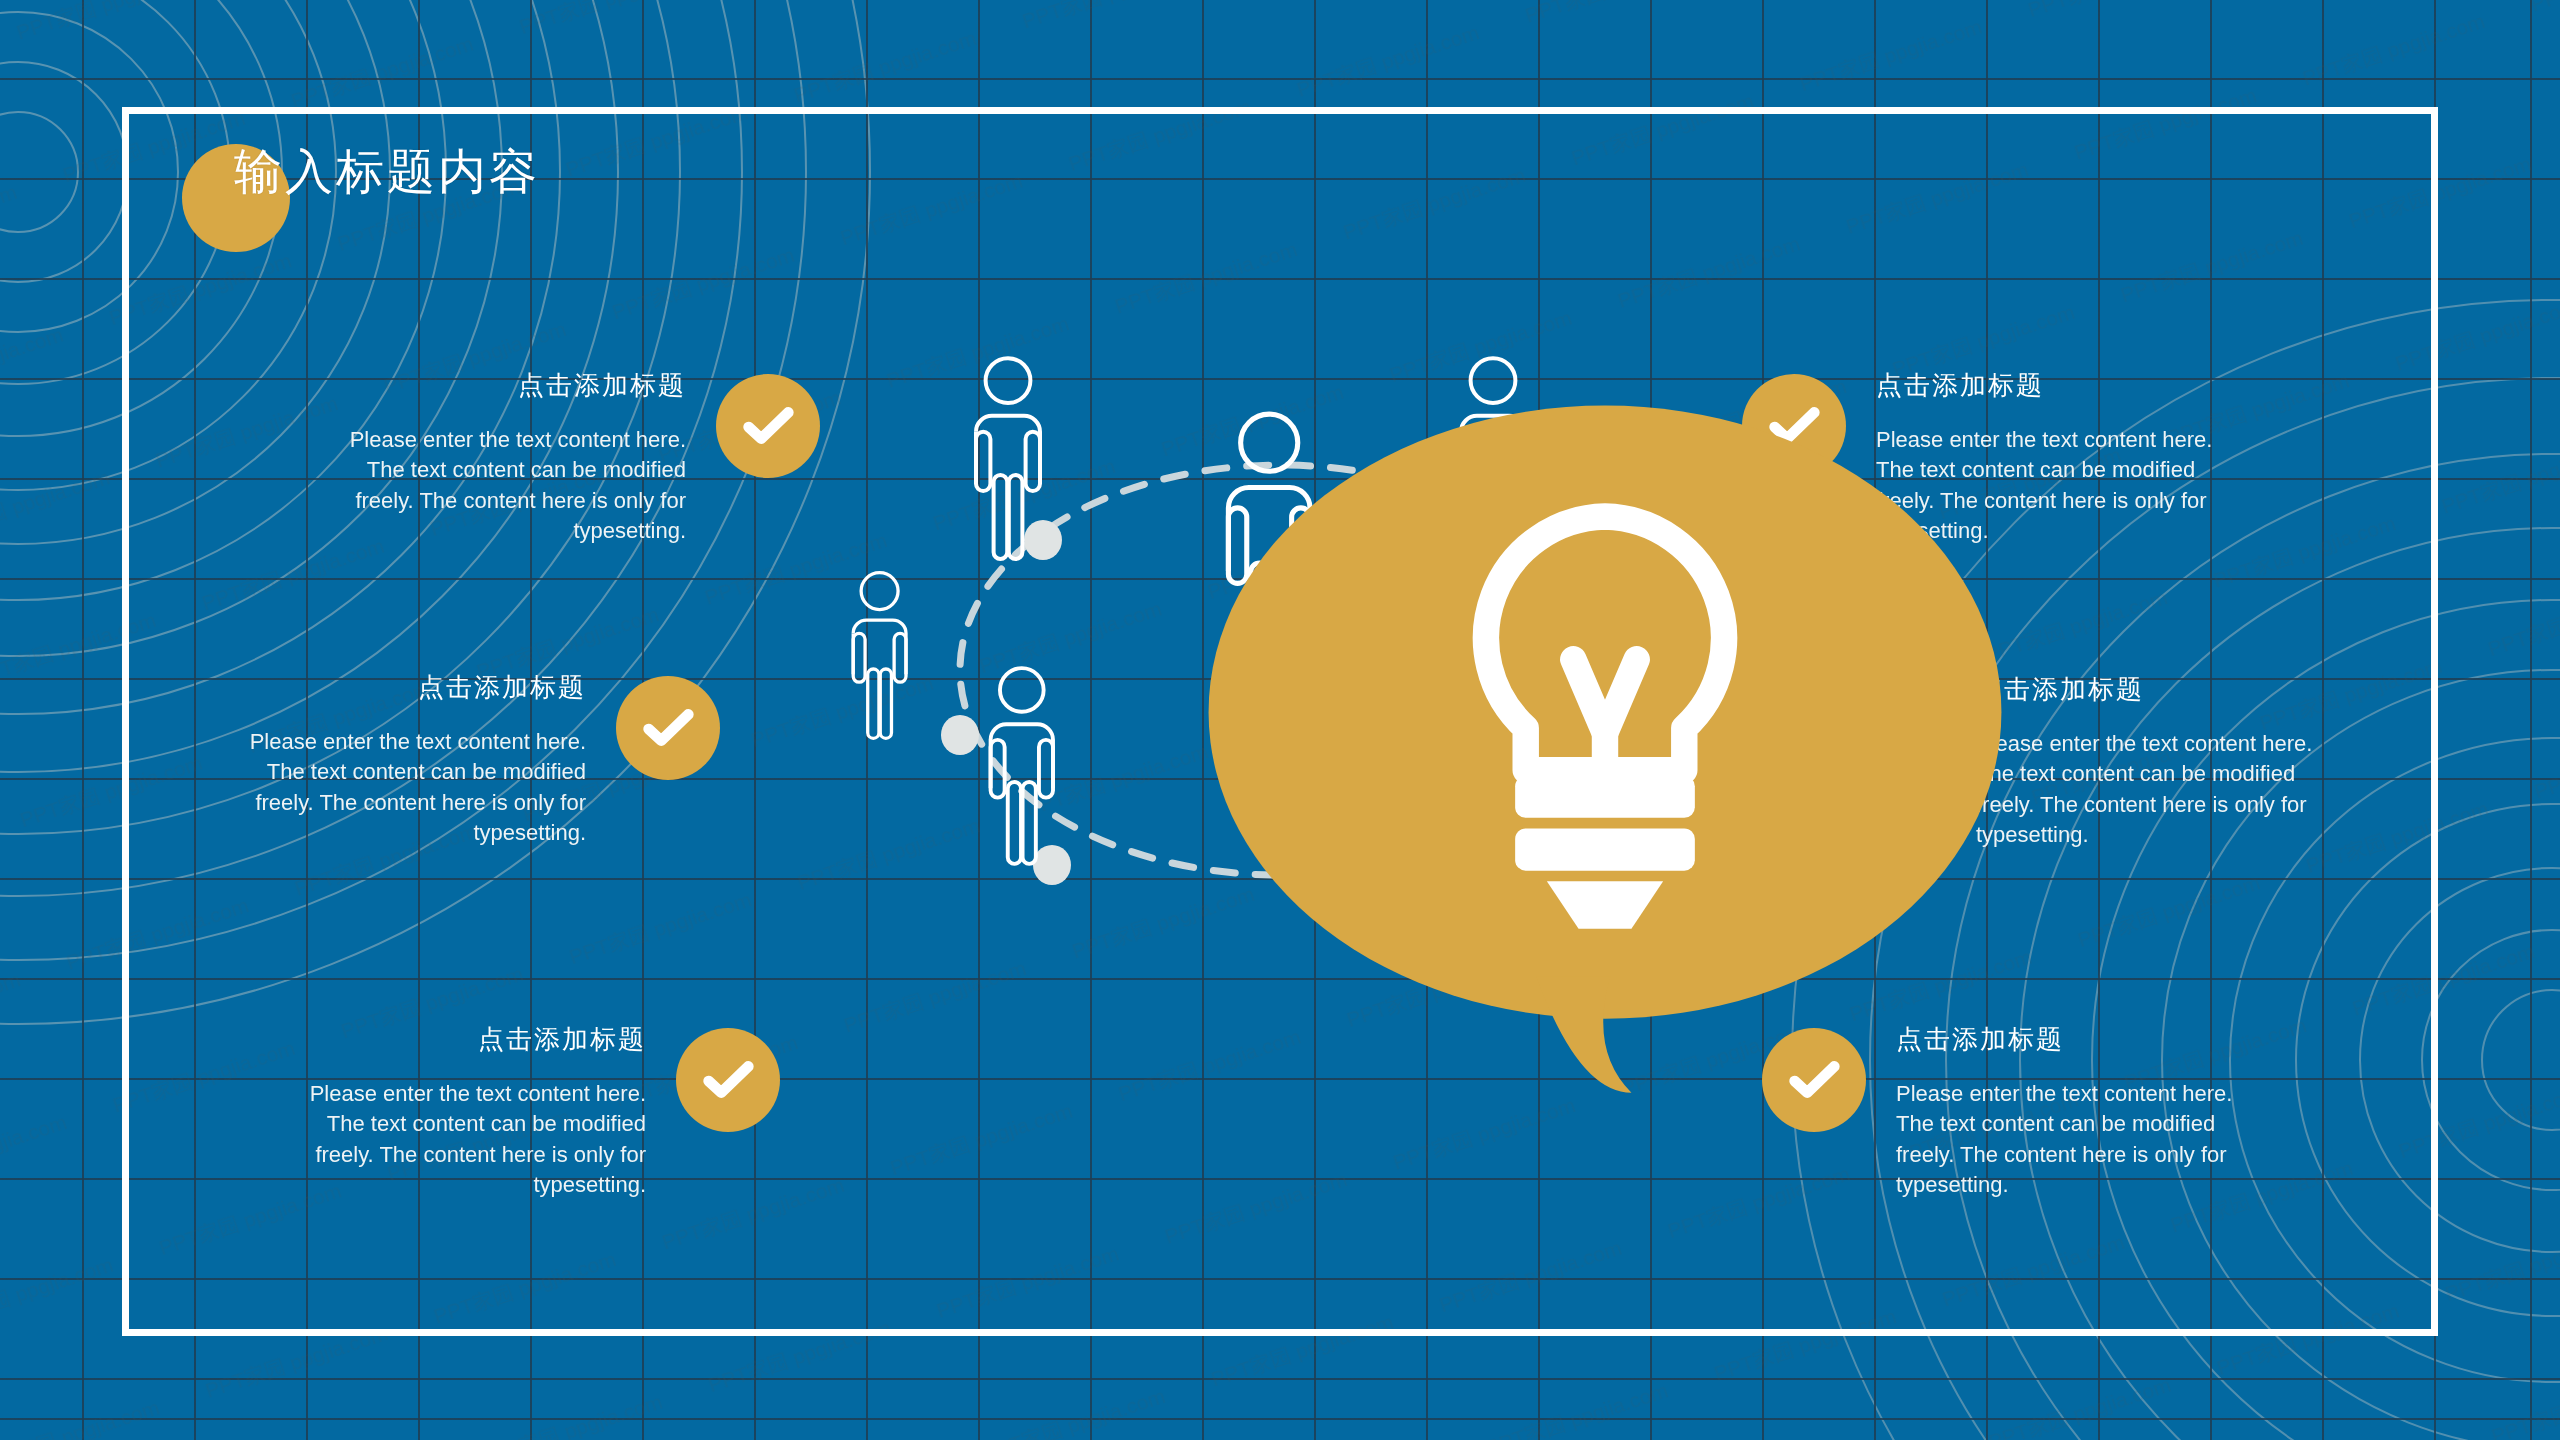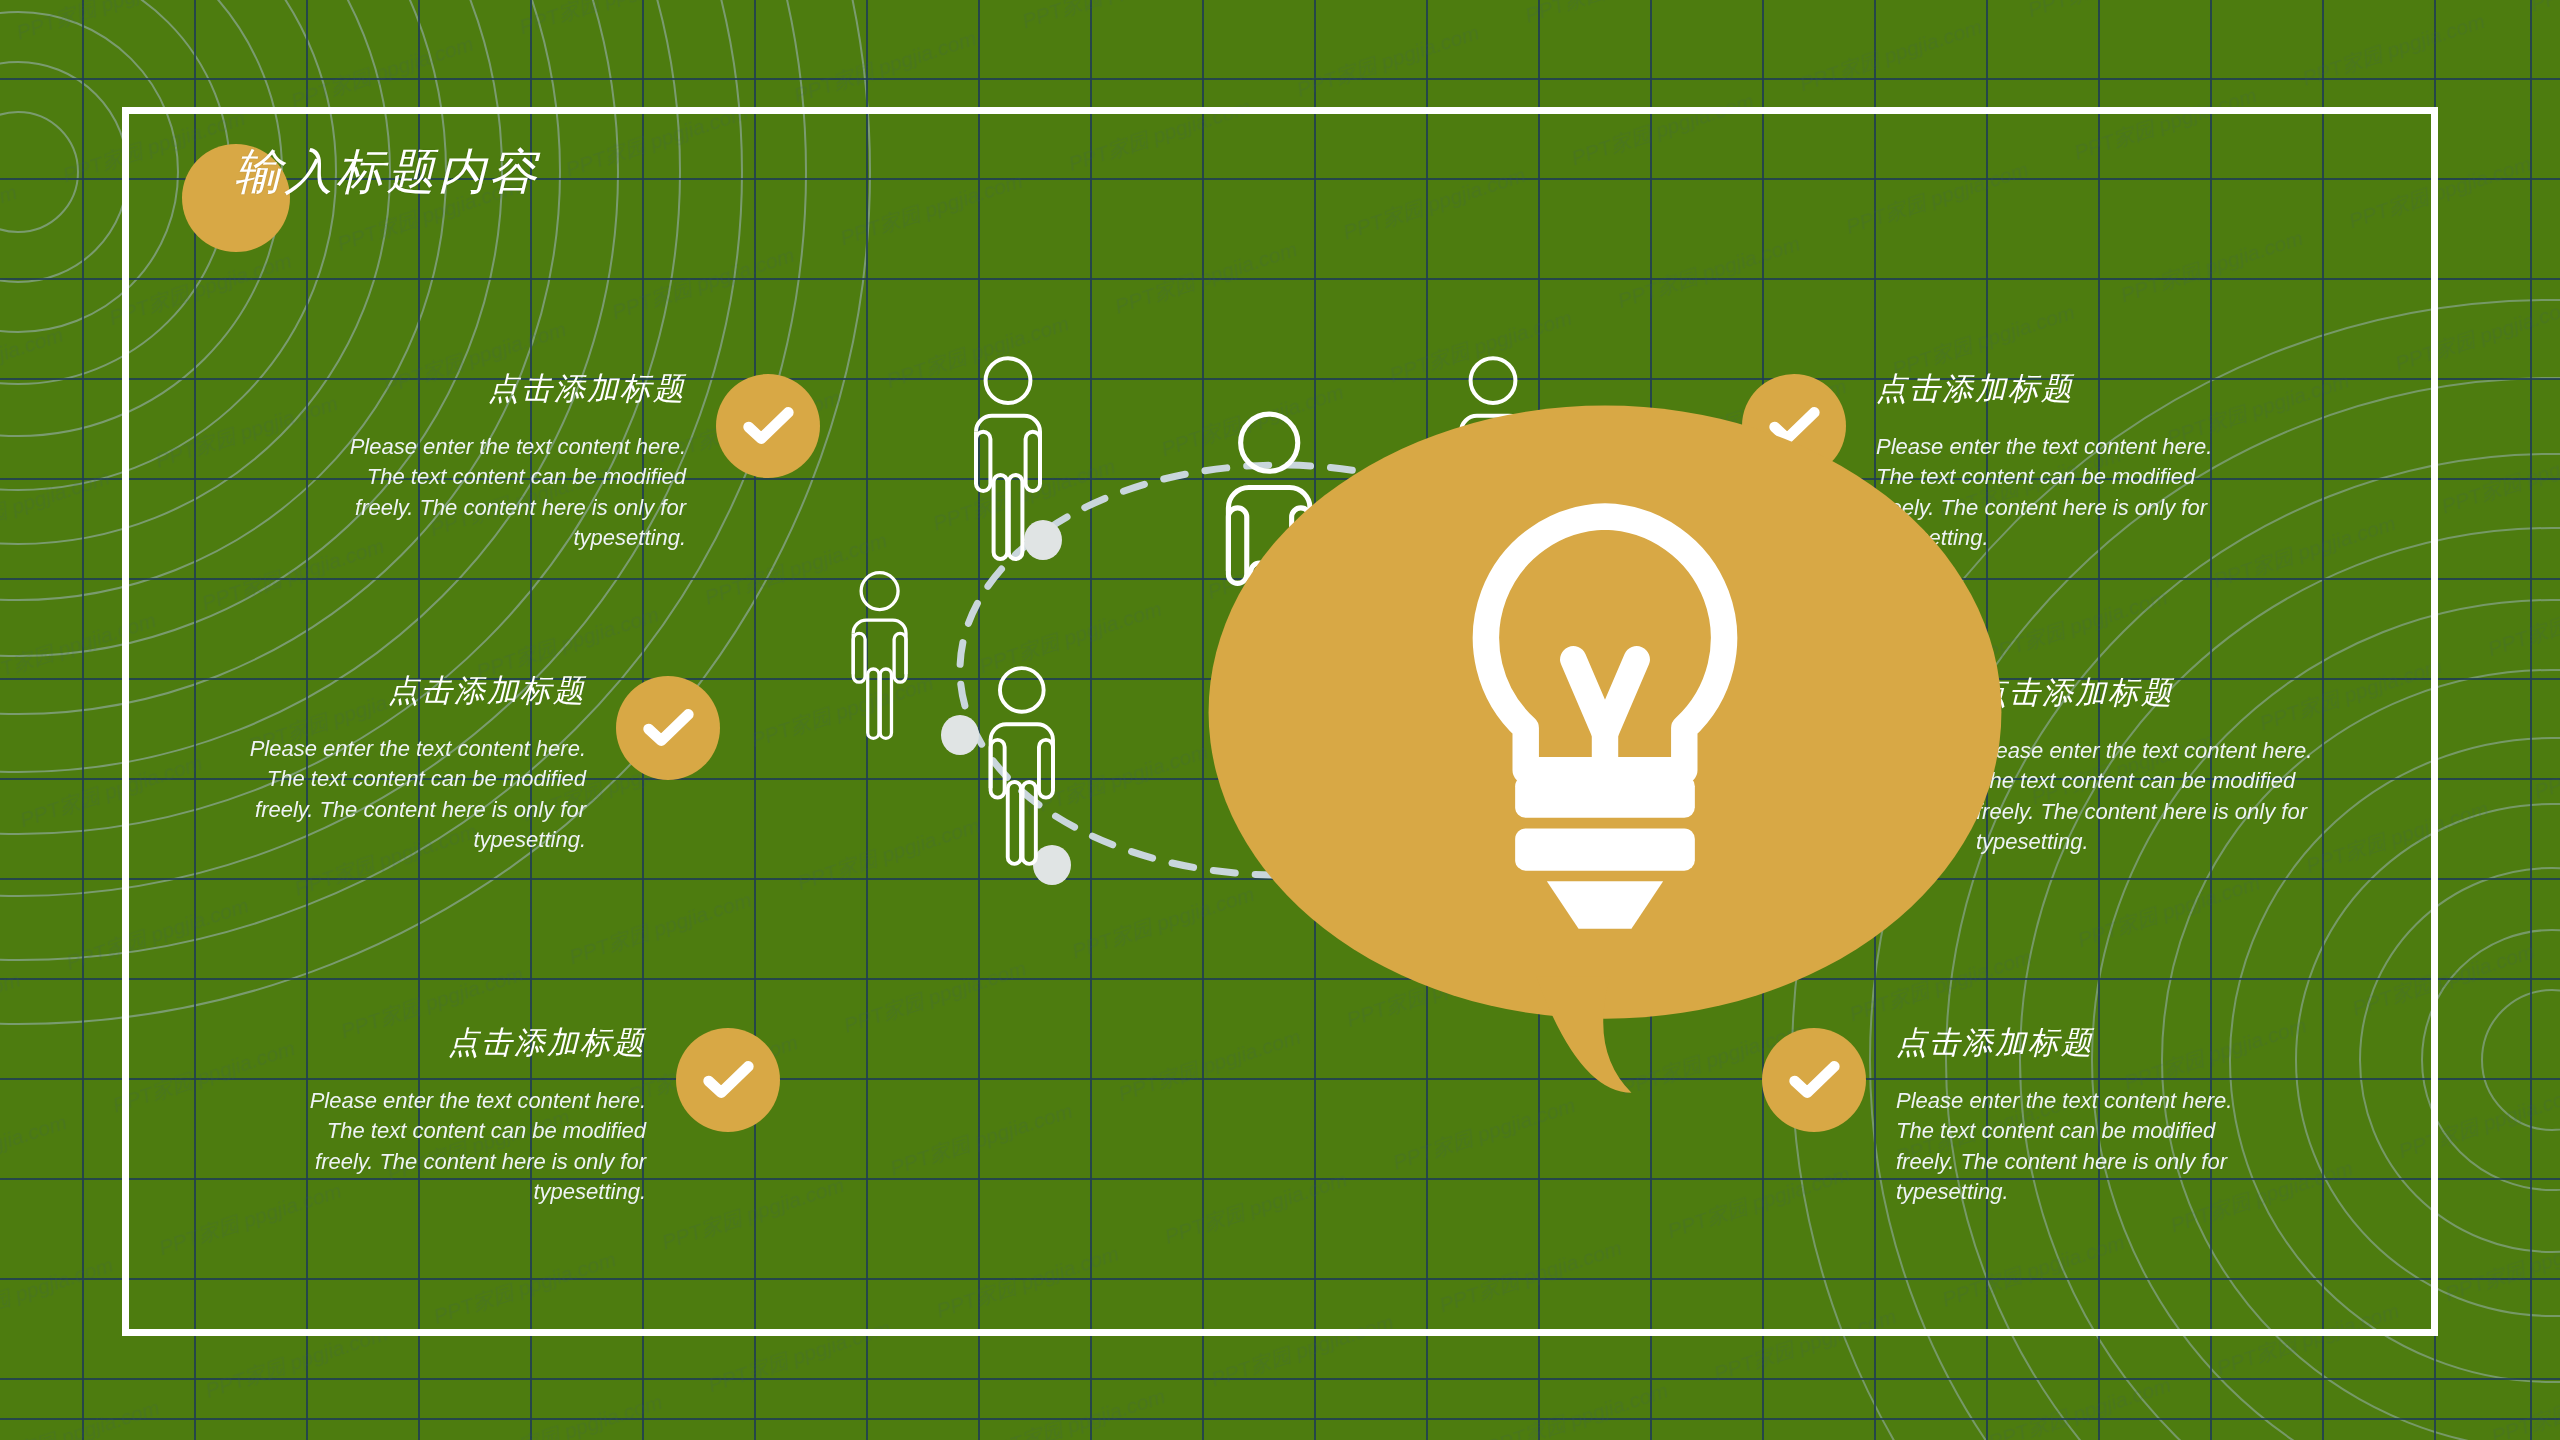--- a/index.html
+++ b/index.html
@@ -7,23 +7,22 @@
   body {
     font-family: "Liberation Sans", sans-serif;
     background:#5c7680;
     position:relative;
     overflow:hidden;
   }
 
   
   #slide {
     position:absolute; inset:0;
-    background:#4d7c0f;
+    background:#0369a1;
     overflow:hidden;
-    font-style:italic;
   }
   .bg-layer { position:absolute; inset:0; pointer-events:none; }
 
   
   .bg-grid {
     background-image:
       repeating-linear-gradient(to right, rgba(31,61,83,.85) 0 2px, transparent 2px 112px),
       repeating-linear-gradient(to bottom, rgba(31,61,83,.85) 0 2px, transparent 2px 100px);
     background-position: -30px -22px;
   }
@@ -57,21 +56,21 @@
   .title-sub {
     position:absolute; left:54px; top:70px;
     font-size:24px; color:#d4dde1; letter-spacing:.6px;
     white-space:nowrap; font-weight:300;
   }
 
   
   .block { position:absolute; display:flex; align-items:flex-start; }
   .block .txt { width:376px; }
   .block .head {
-    font-size:31px; color:#ffffff; letter-spacing:2px;
+    font-size:26px; color:#ffffff; letter-spacing:2px;
     margin-bottom:22px; white-space:nowrap; font-weight:400;
   }
   .block .body {
     font-size:22px; line-height:1.38; color:#eef3f5; font-weight:300;
   }
 
   .block.left  { flex-direction:row; }
   .block.left  .txt { text-align:right; padding-right:30px; }
   .block.right .txt { text-align:left;  padding-left:30px; }
   .block.right { flex-direction:row; }

